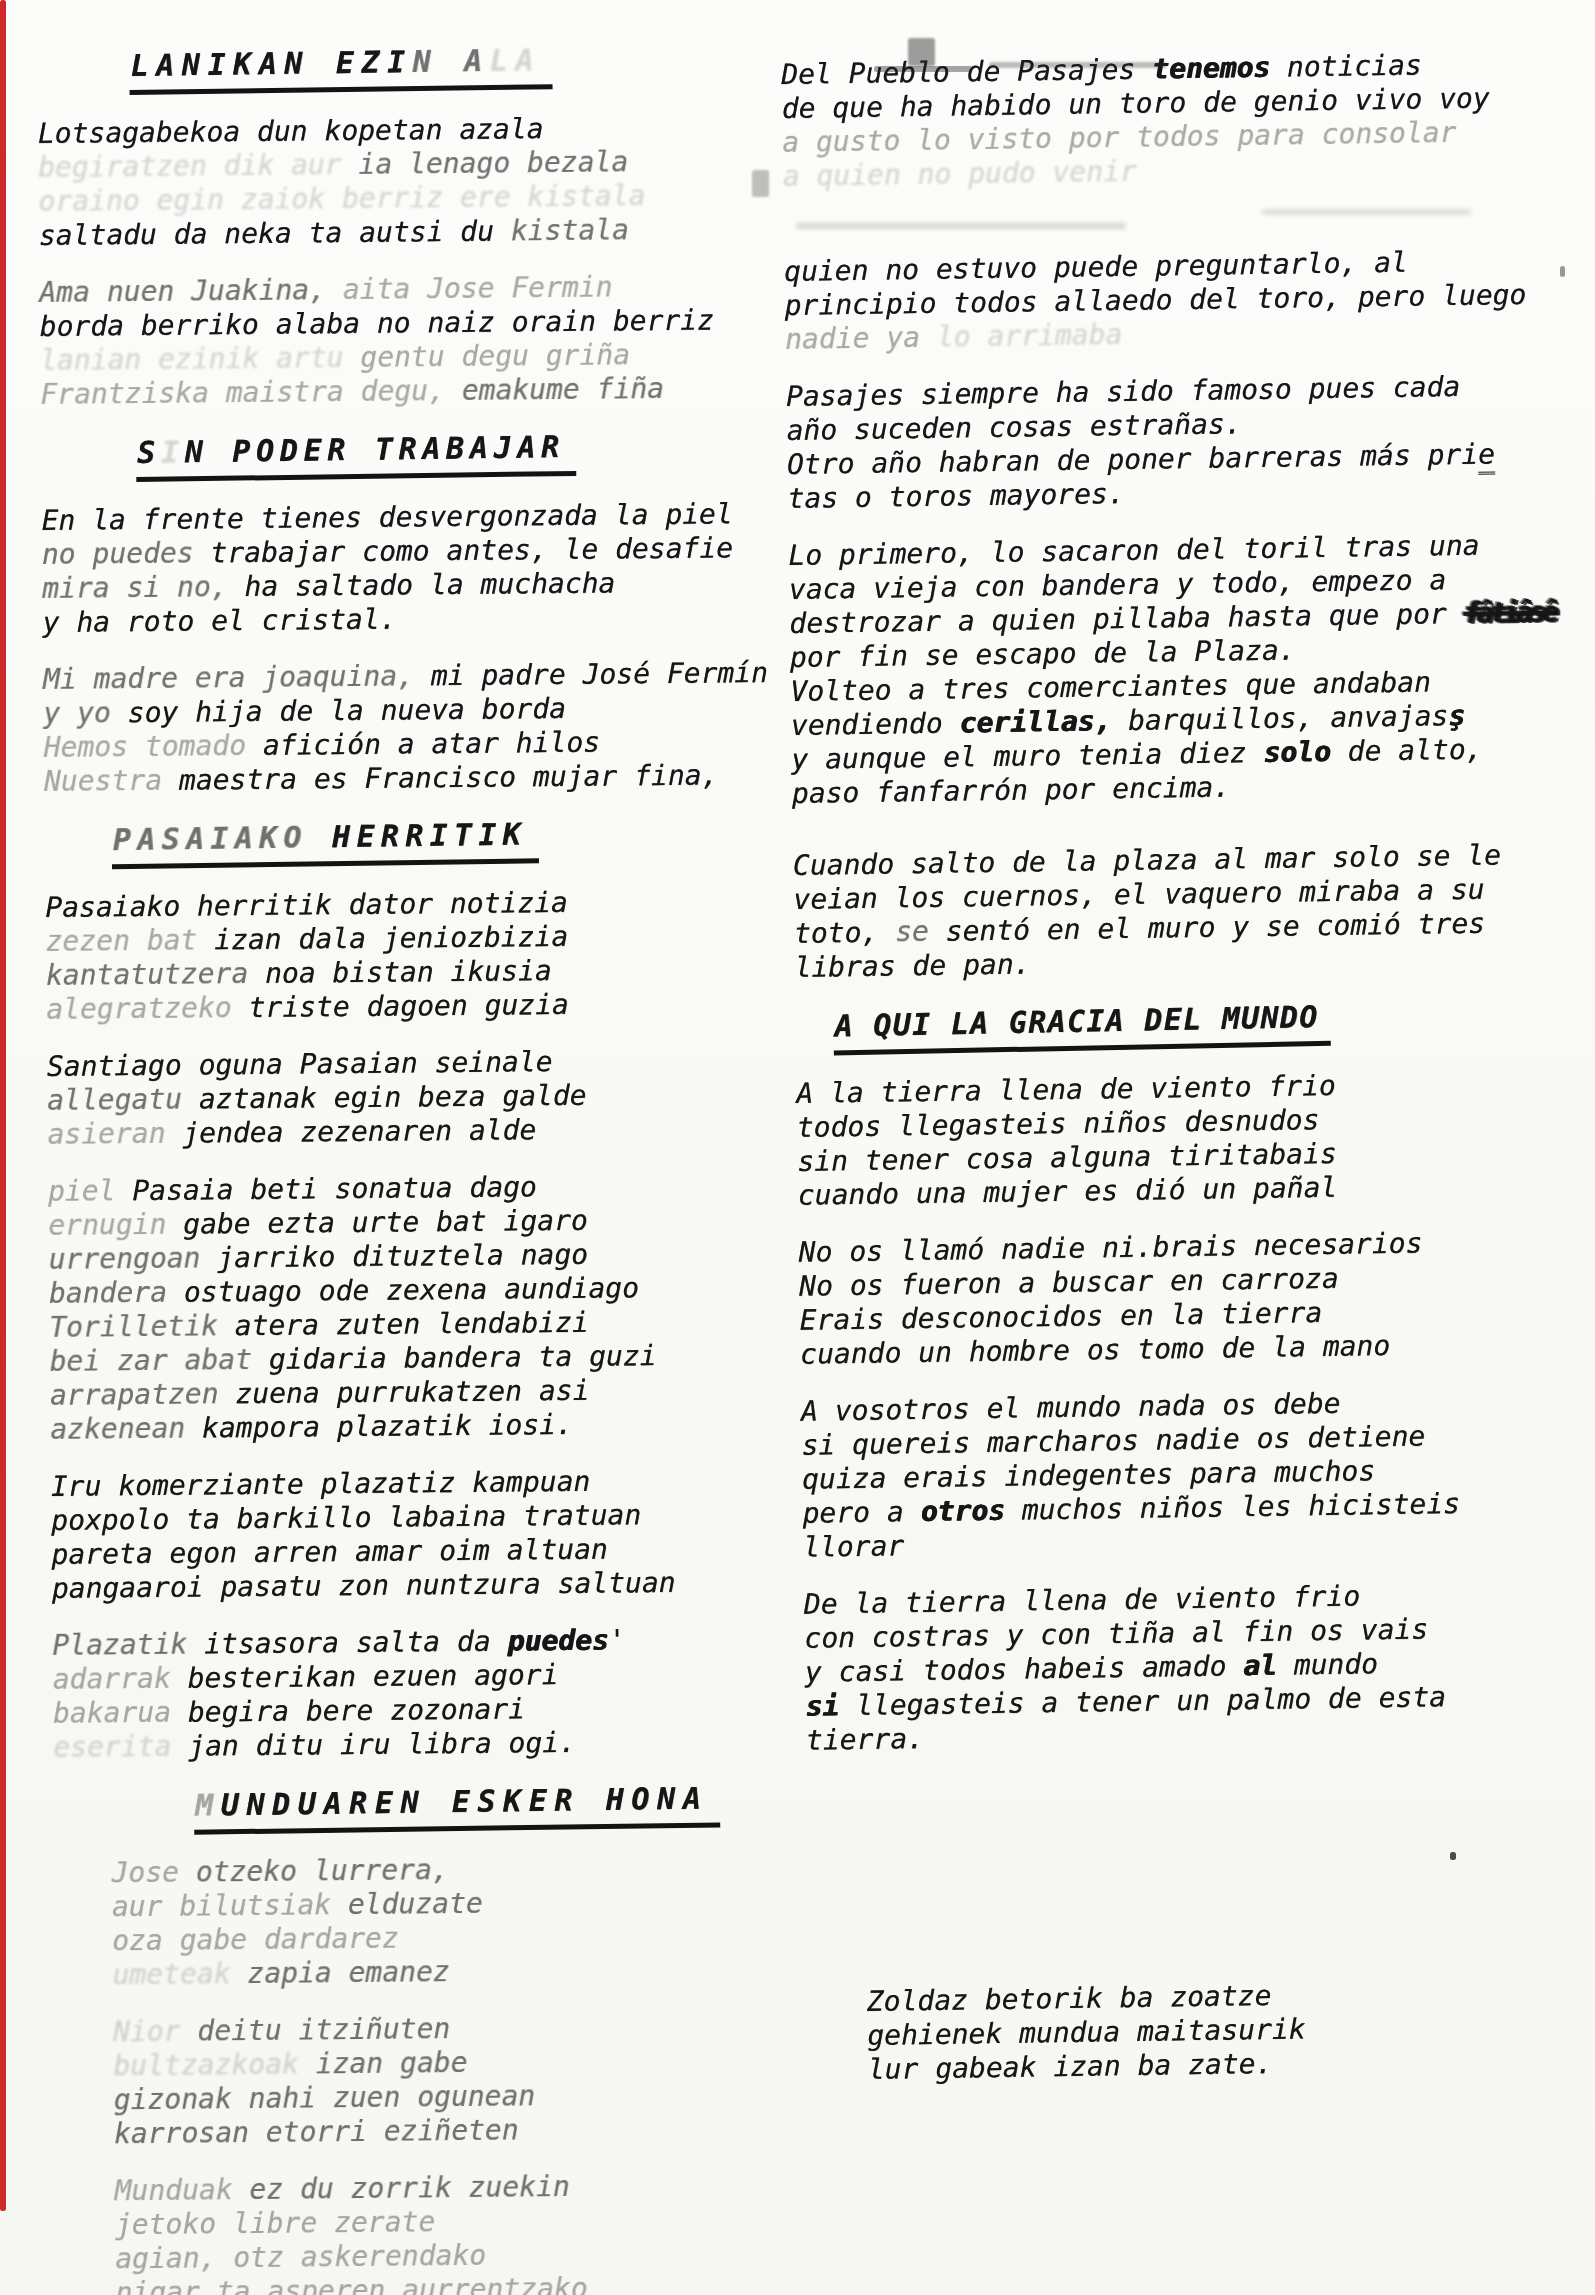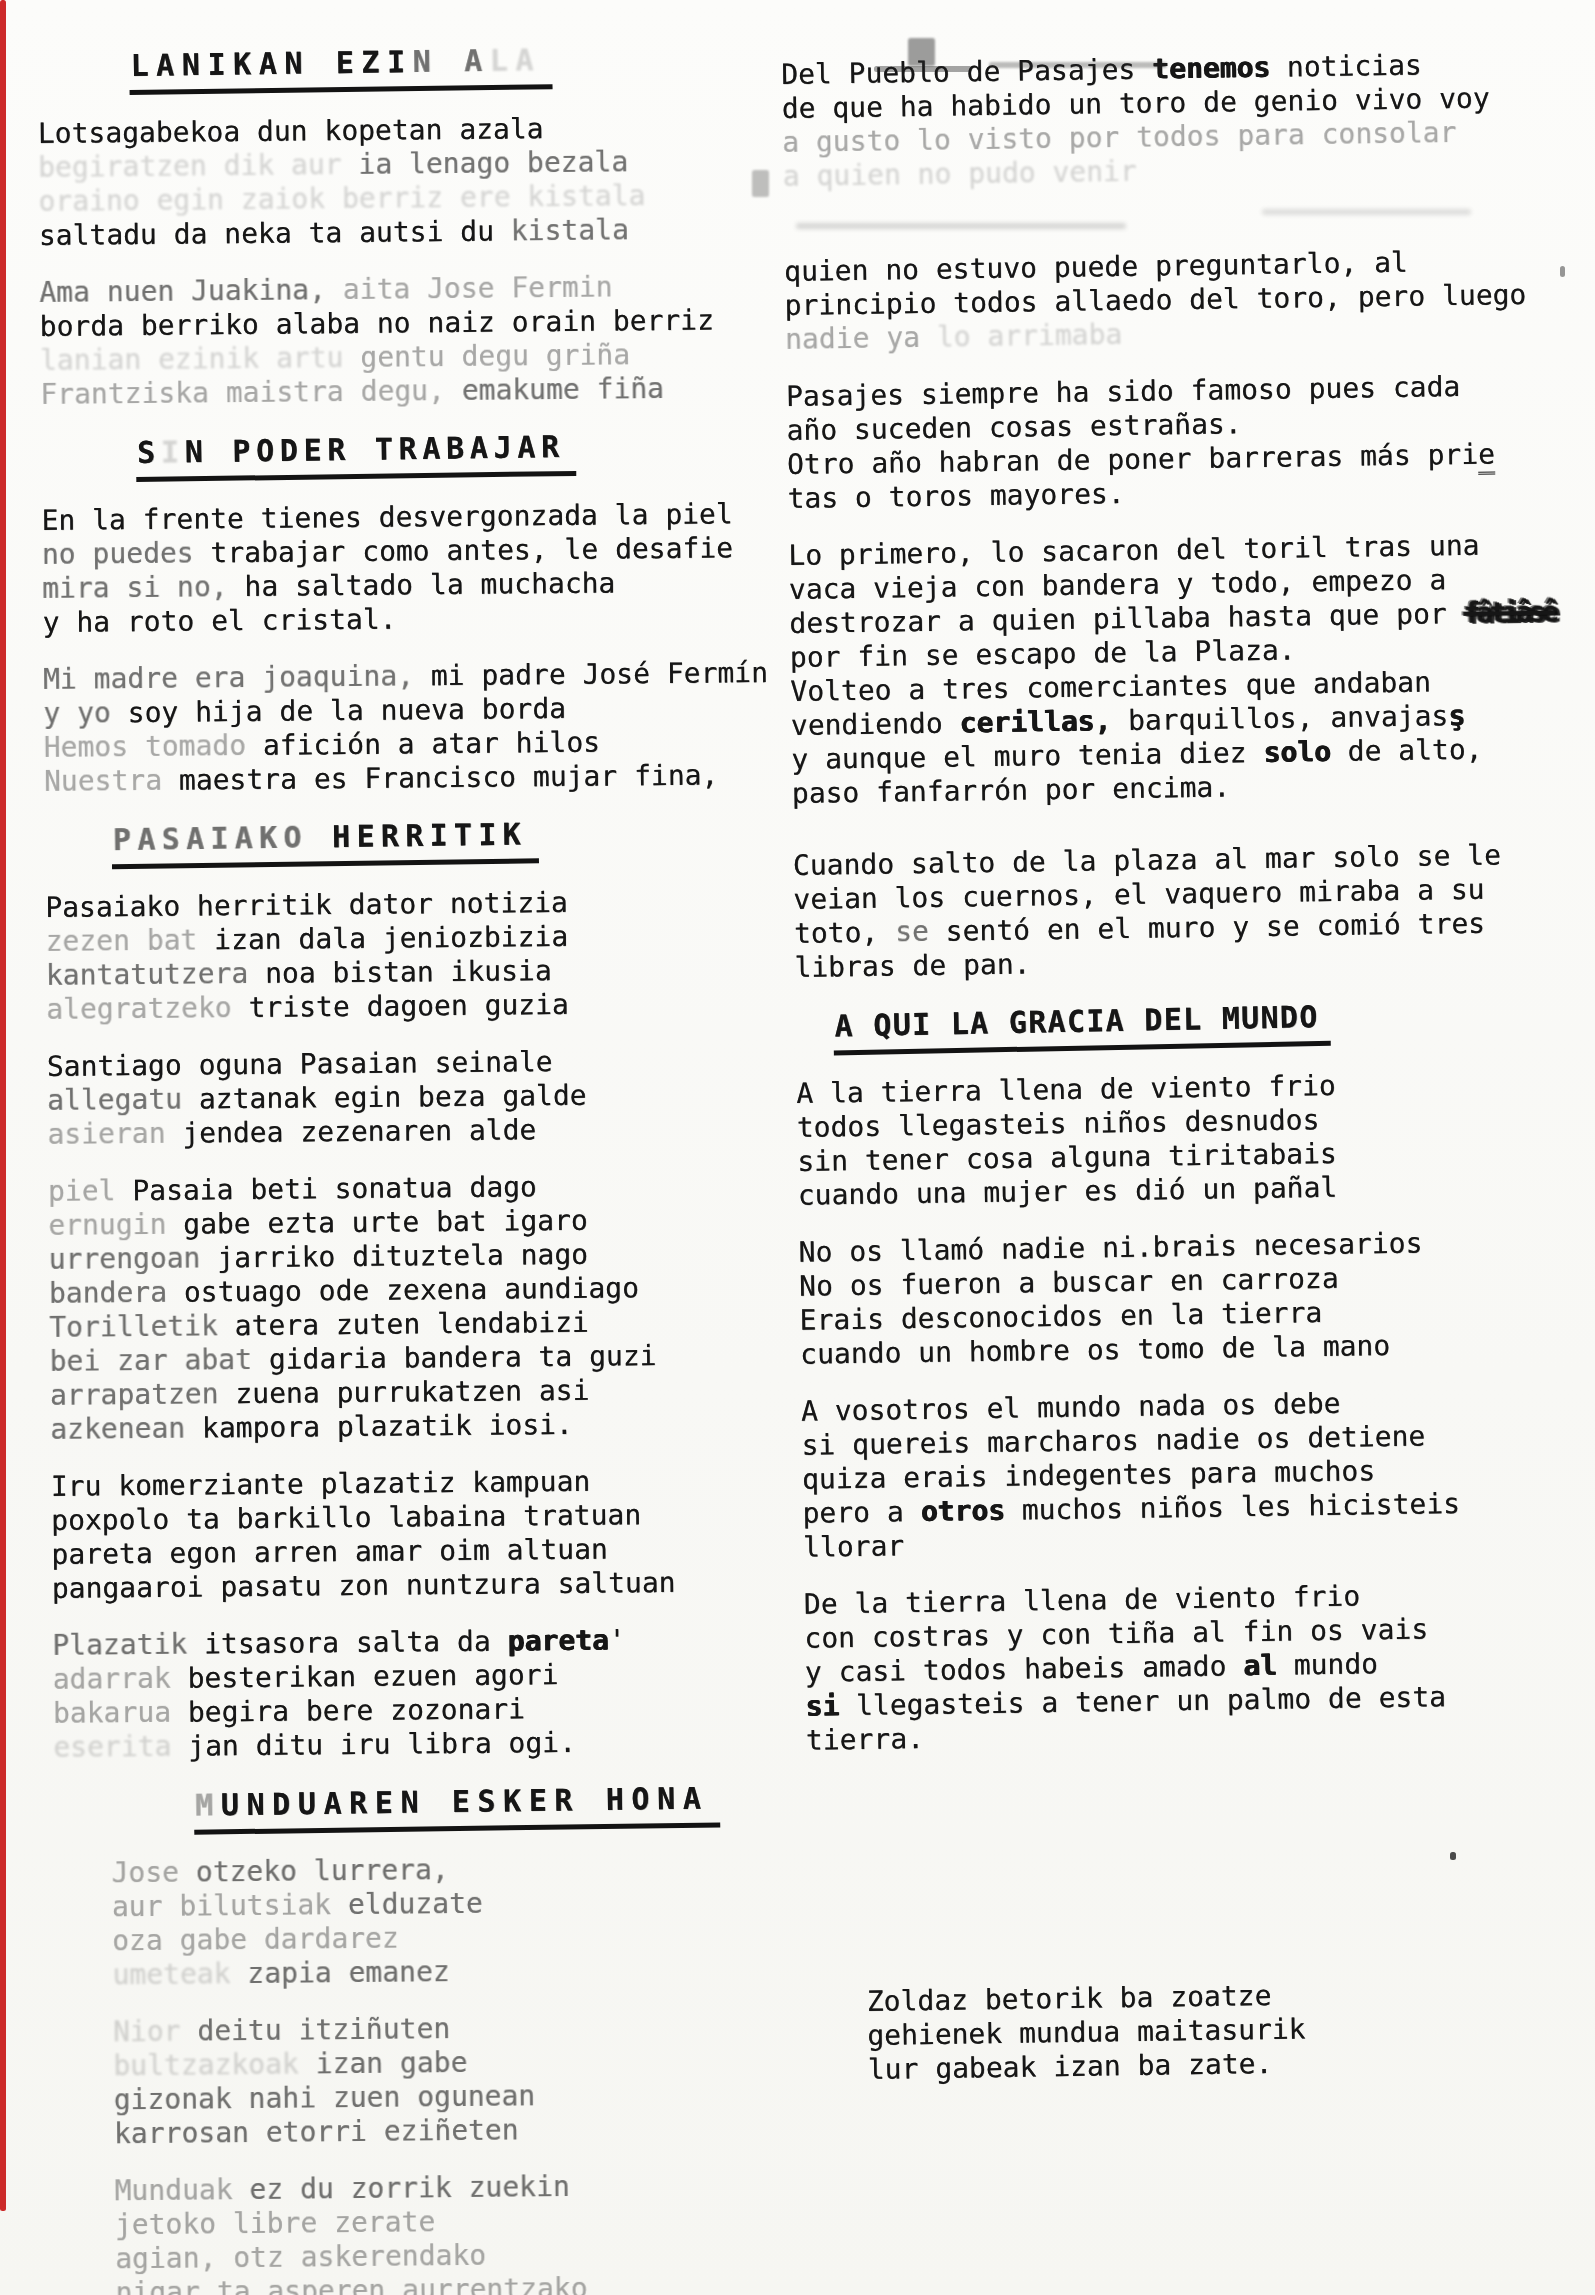--- a/index.html
+++ b/index.html
@@ -2,21 +2,21 @@
 <html style="font-size:10px"><head>
 <meta charset="utf-8">
 <style>
   html,body{margin:0;padding:0;}
   body{
     width:1596px;height:2295px;position:relative;overflow:hidden;
     background:#f9f9f6;
     font-family:"DejaVu Sans Mono","Liberation Mono",monospace;
     color:#161616;
   }
-  .page{position:absolute;inset:0;background:linear-gradient(180deg,#fcfcfa 0%,#f8f8f5 60%,#f6f6f2 100%);}
+  .page{position:absolute;inset:0;background:linear-gradient(180deg,#fcfcfa 0%,#f8f8f5 60%,#f6f6f2 100%);font-style:italic;}
   .col{position:absolute;transform-origin:0 0;}
   .line{
     font-size:28px;line-height:34px;white-space:nowrap;
     text-shadow:0 0 0.6px rgba(10,10,10,.5), 0.4px 0.4px 0 rgba(10,10,10,.25);
   }
   .stanza{margin-bottom:23px;}
   .heading{margin:6.3px 0 21.6px 0;font-weight:bold;}
   .head-inner{
     display:inline-block;font-size:30px;line-height:36px;letter-spacing:6.3px;
     border-bottom:5.7px solid #131313;padding:0 11.4px 6.3px 1.3px;
@@ -87,21 +87,21 @@
         <div class="line"><span class="seg f1">arrapatzen </span><span class="seg ">zuena purrukatzen asi</span></div>
         <div class="line"><span class="seg f1">azkenean </span><span class="seg ">kampora plazatik iosi.</span></div>
       </div>
       <div class="stanza">
         <div class="line"><span class="seg ">Iru komerziante plazatiz kampuan</span></div>
         <div class="line"><span class="seg ">poxpolo ta barkillo labaina tratuan</span></div>
         <div class="line"><span class="seg ">pareta egon arren amar oim altuan</span></div>
         <div class="line"><span class="seg ">pangaaroi pasatu zon nuntzura saltuan</span></div>
       </div>
       <div class="stanza">
-        <div class="line"><span class="seg f1">Plazatik </span><span class="seg ">itsasora salta da </span><span class="seg b">pareta</span><span class="seg ">'</span></div>
+        <div class="line"><span class="seg f1">Plazatik </span><span class="seg ">itsasora salta da </span><span class="seg b">puedes</span><span class="seg ">'</span></div>
         <div class="line"><span class="seg f2">adarrak </span><span class="seg ">besterikan ezuen agori</span></div>
         <div class="line"><span class="seg f2">bakarua </span><span class="seg ">begira bere zozonari</span></div>
         <div class="line"><span class="seg f3">eserita </span><span class="seg ">jan ditu iru libra ogi.</span></div>
       </div>
       <div class="heading" style="margin-left: 140px;"><span class="head-inner" style="letter-spacing: 7.6px;"><span class="seg f2">M</span><span class="seg ">UNDUAREN ESKER HONA</span></span></div>
       <div class="stanza">
         <div class="line" style="margin-left: 57px;"><span class="seg f2">Jose </span><span class="seg f1">otzeko lurrera,</span></div>
         <div class="line" style="margin-left: 57px;"><span class="seg f2">aur bilutsiak </span><span class="seg f1">elduzate</span></div>
         <div class="line" style="margin-left: 57px;"><span class="seg f2">oza gabe dardarez</span></div>
         <div class="line" style="margin-left: 57px;"><span class="seg f3">umeteak </span><span class="seg f1">zapia emanez</span></div>

